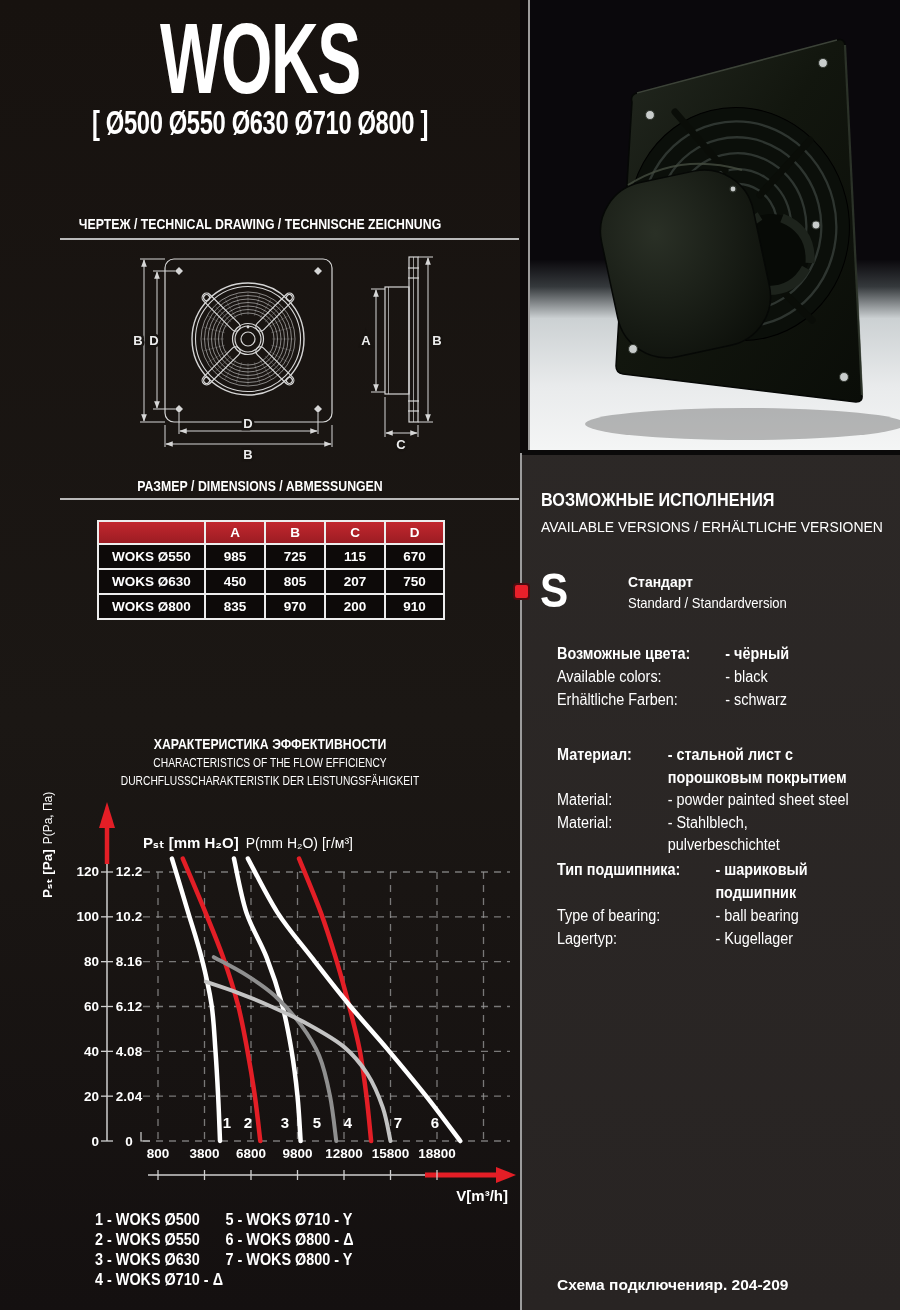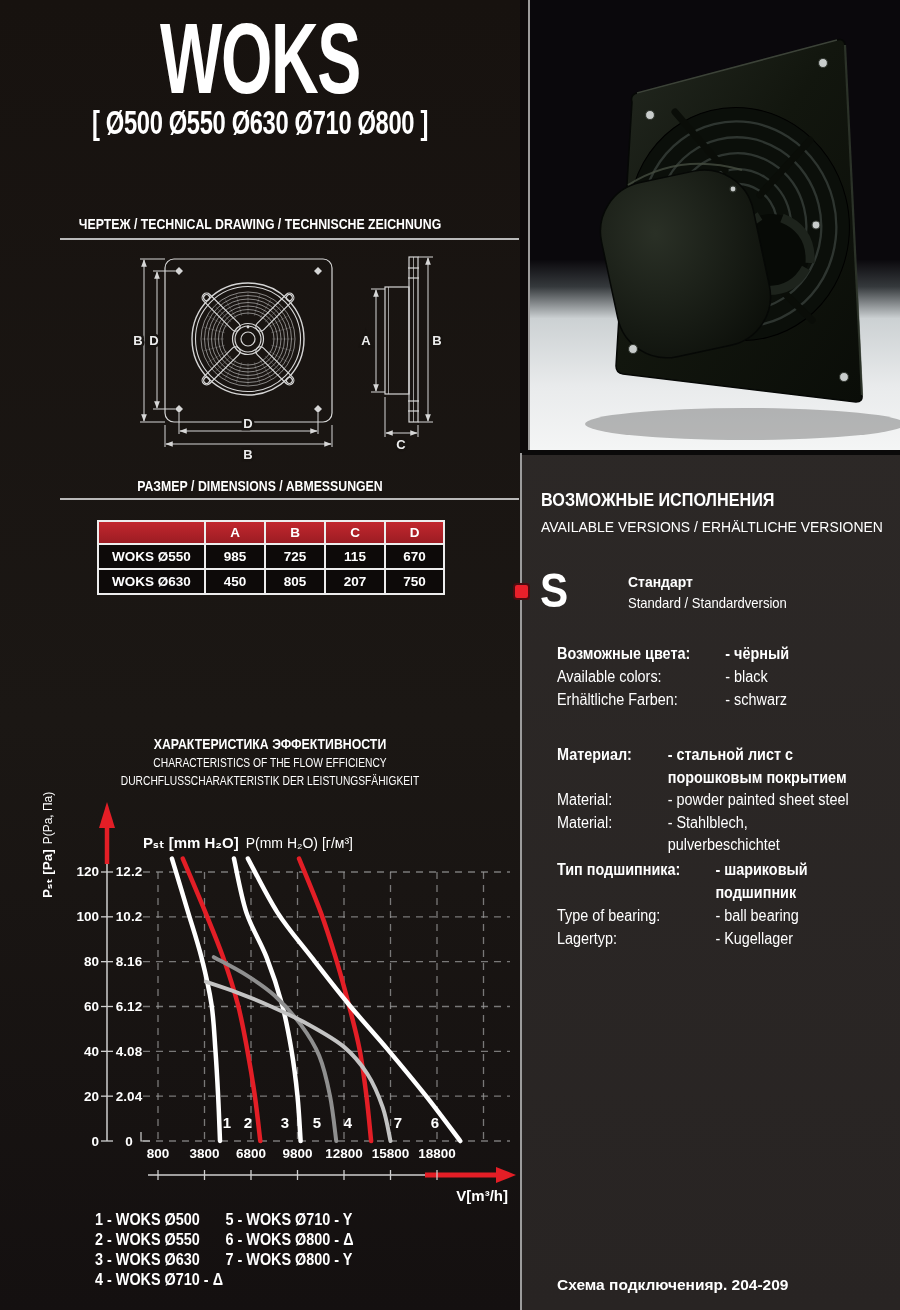--- a/index.html
+++ b/index.html
@@ -239,20 +239,27 @@
             <td>115</td>
             <td>670</td>
           </tr>
           <tr>
             <td>WOKS Ø630</td>
             <td>450</td>
             <td>805</td>
             <td>207</td>
             <td>750</td>
           </tr>
+          <tr>
+            <td>WOKS Ø800</td>
+            <td>835</td>
+            <td>970</td>
+            <td>200</td>
+            <td>910</td>
+          </tr>
         </tbody>
     </table>
 
     <div class="chart-titles cond">
       <div class="ct1">ХАРАКТЕРИСТИКА ЭФФЕКТИВНОСТИ</div>
       <div class="ct2">CHARACTERISTICS OF THE FLOW EFFICIENCY</div>
       <div class="ct3">DURCHFLUSSCHARAKTERISTIK DER LEISTUNGSFÄHIGKEIT</div>
     </div>
 
     <svg id="chart-svg" width="520" height="440" viewBox="0 0 520 440">

